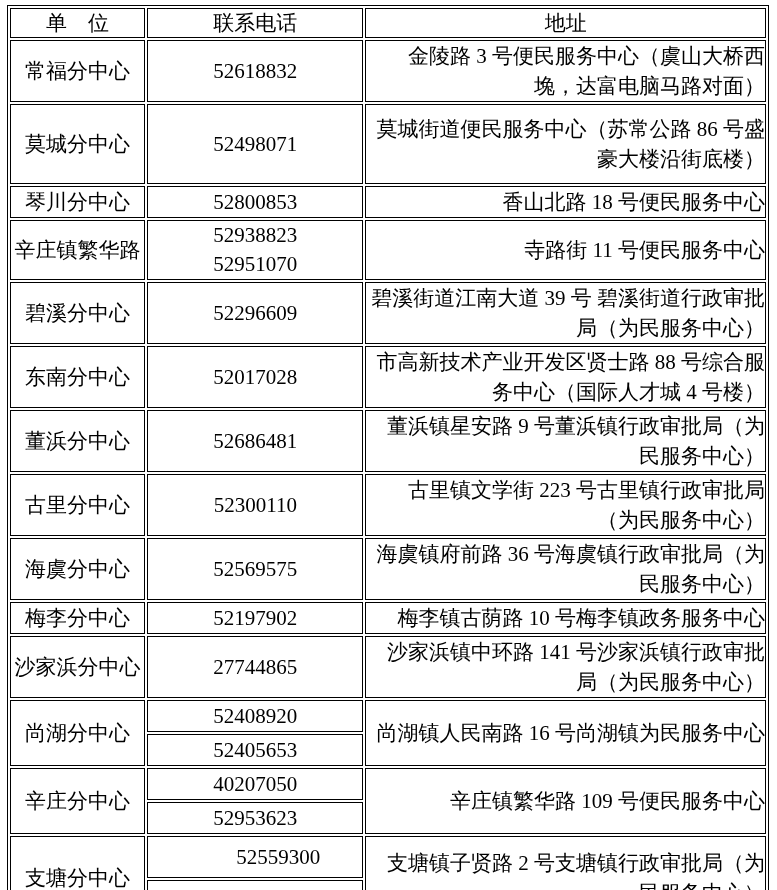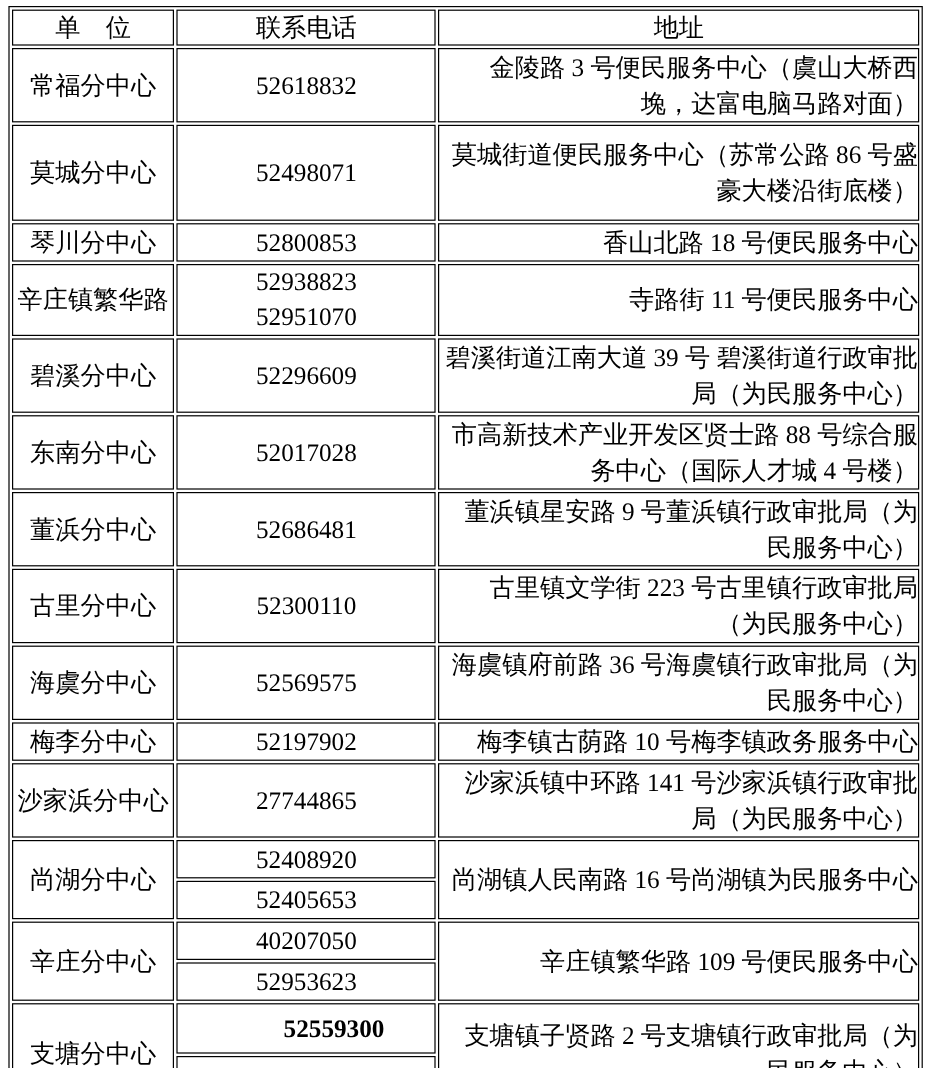--- a/index.html
+++ b/index.html
@@ -52,21 +52,21 @@
   }
   td.phone {
     line-height: 30px;
     margin-top: 40px;
   }
   td.phone .stacked-line {
     display: block;
     line-height: 29px;
   }
   td.phone.bold {
-    font-weight: bold;
+    font-weight: normal;
     padding-left: 46px;
   }
 </style>
 </head>
 <body>
 
 <div class="page">
   <table class="contact-table">
     <colgroup>
       <col class="col-unit">

